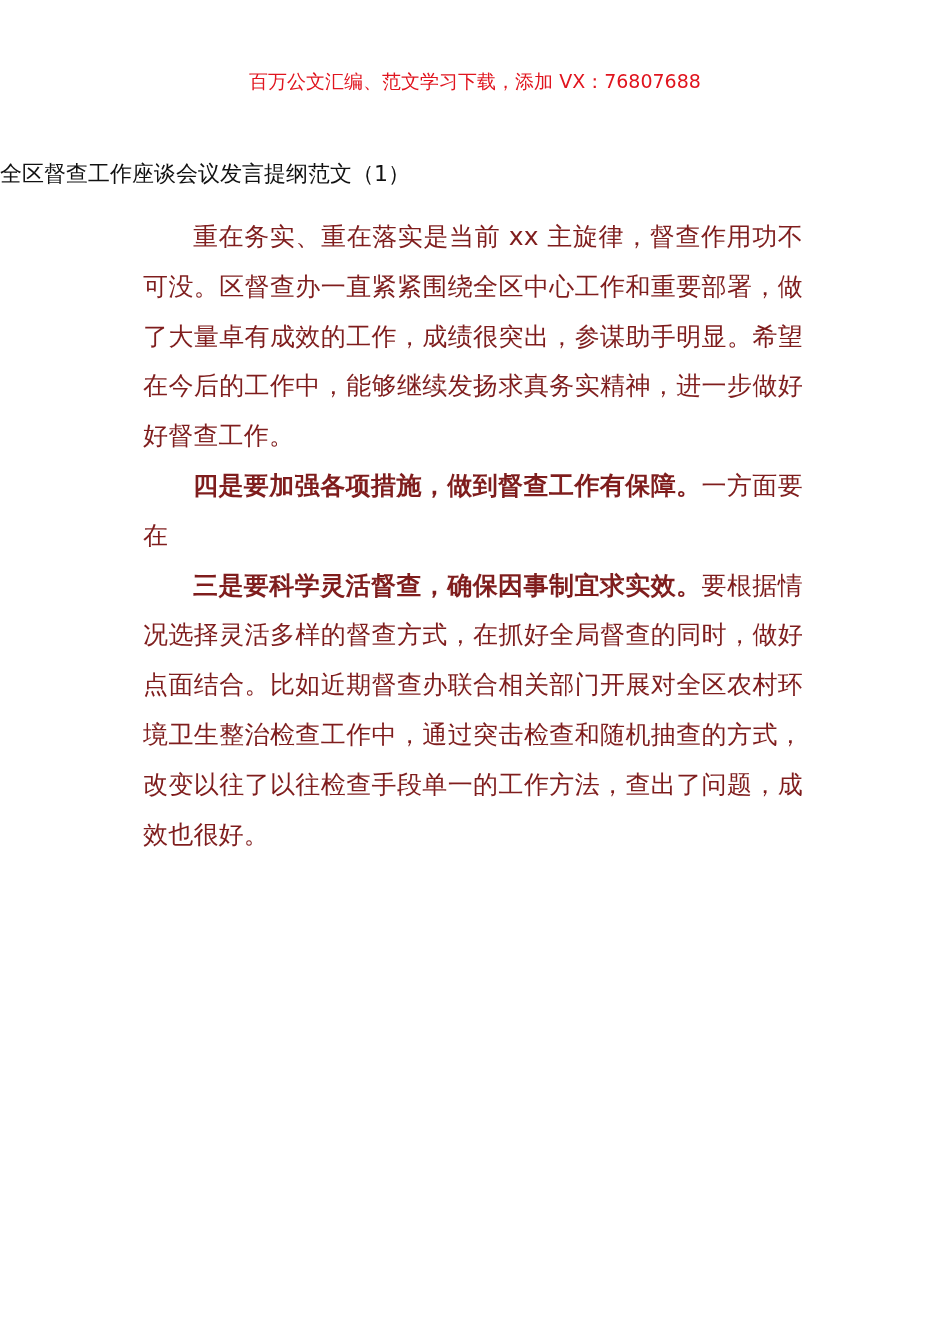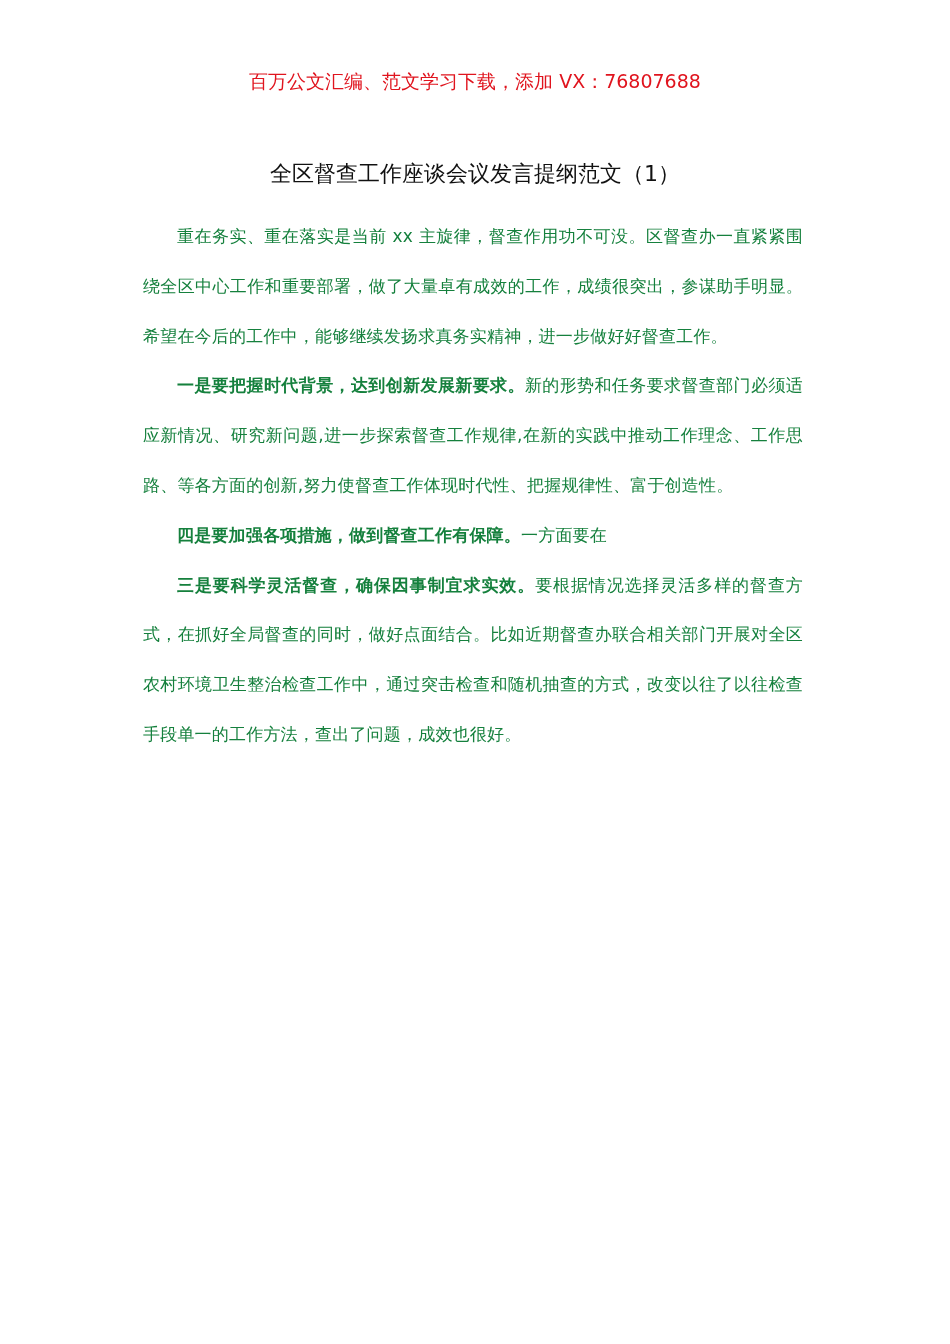--- a/index.html
+++ b/index.html
@@ -31,33 +31,32 @@
       font-size: 19px;
       line-height: 30px;
       color: #e0141e;
       letter-spacing: 0px;
     }
     .doc-title {
       position: absolute;
       top: 157px;
       left: 0;
       width: 950px;
-      text-align: center;
       font-size: 22px;
       line-height: 34px;
       color: #111111;
     }
     .body {
       position: absolute;
       top: 212px;
       left: 143px;
       width: 660px;
-      font-size: 17px;
+      font-size: 25px;
       line-height: 49.8px;
-      color: #15803d;
+      color: #7f1d1d;
     }
     .para {
       margin: 0;
       text-indent: 2em;
       text-align: justify;
       text-justify: inter-ideograph;
       letter-spacing: 0.2px;
     }
     .lead {
       font-weight: bold;
@@ -69,21 +68,20 @@
 <div class="page">
 
   <div class="header-banner">百万公文汇编、范文学习下载，添加 VX：76807688</div>
 
   <div class="doc-title">全区督查工作座谈会议发言提纲范文（1）</div>
 
   <div class="body">
 
     <p class="para"><span class="lead"></span><span>重在务实、重在落实是当前 xx 主旋律，督查作用功不可没。区督查办一直紧紧围绕全区中心工作和重要部署，做了大量卓有成效的工作，成绩很突出，参谋助手明显。希望在今后的工作中，能够继续发扬求真务实精神，进一步做好好督查工作。</span></p>
 
-    <p class="para"><span class="lead">一是要把握时代背景，达到创新发展新要求。</span><span>新的形势和任务要求督查部门必须适应新情况、研究新问题,进一步探索督查工作规律,在新的实践中推动工作理念、工作思路、等各方面的创新,努力使督查工作体现时代性、把握规律性、富于创造性。</span></p>
 
 
     <p class="para"><span class="lead">四是要加强各项措施，做到督查工作有保障。</span><span>一方面要在</span></p>
 
     <p class="para"><span class="lead">三是要科学灵活督查，确保因事制宜求实效。</span><span>要根据情况选择灵活多样的督查方式，在抓好全局督查的同时，做好点面结合。比如近期督查办联合相关部门开展对全区农村环境卫生整治检查工作中，通过突击检查和随机抽查的方式，改变以往了以往检查手段单一的工作方法，查出了问题，成效也很好。</span></p>
 
   </div>
 </div>
 
 </body></html>

